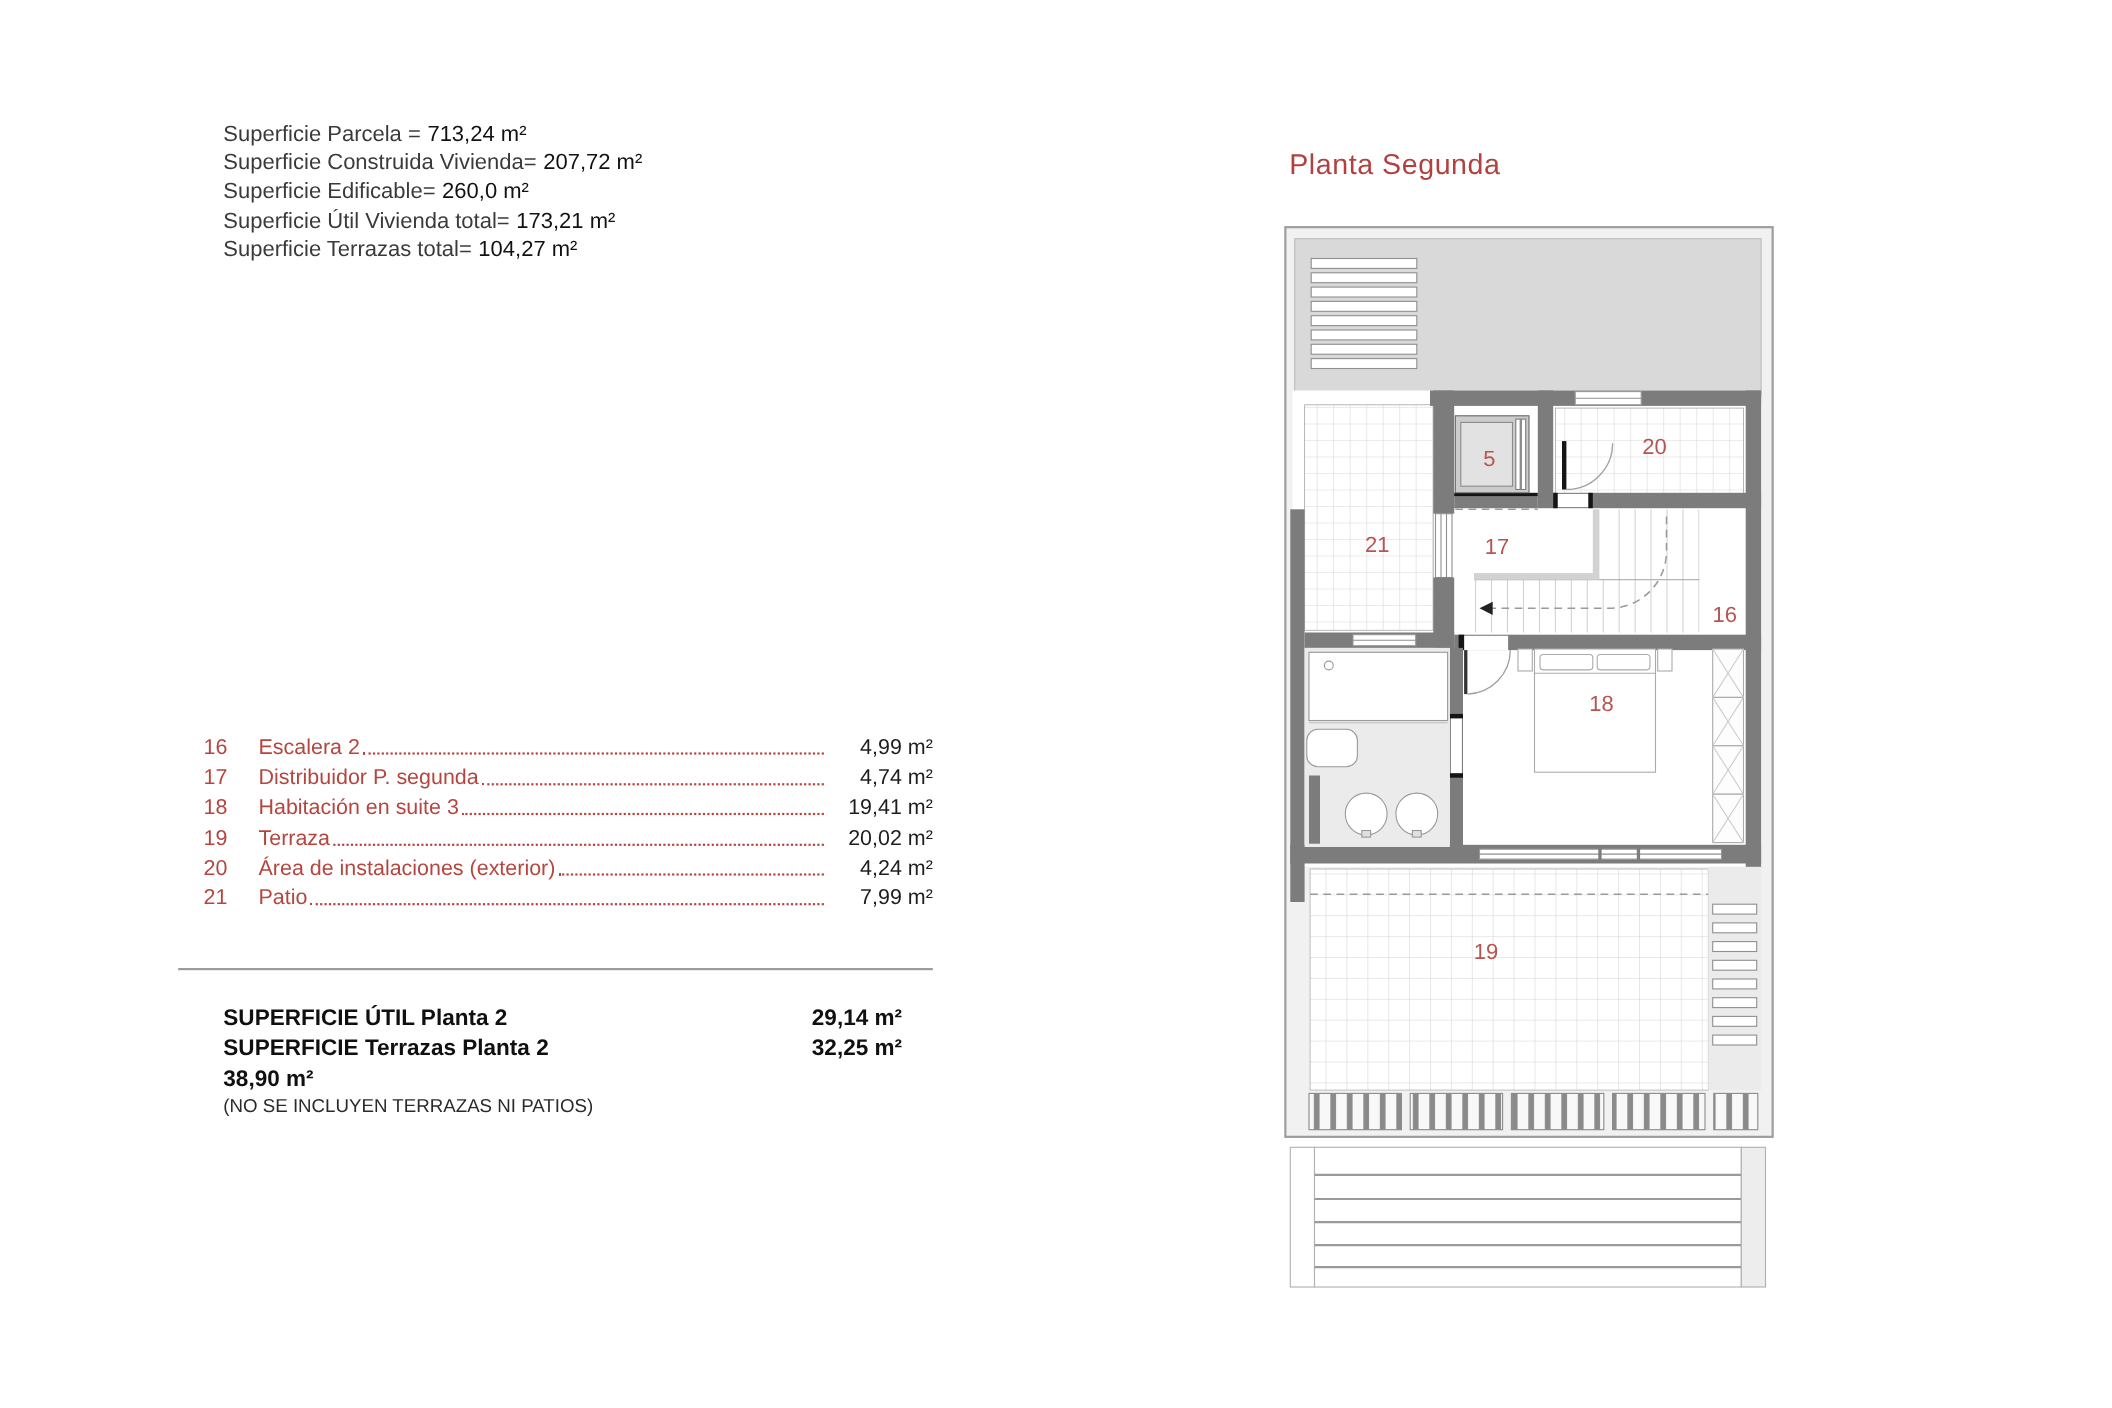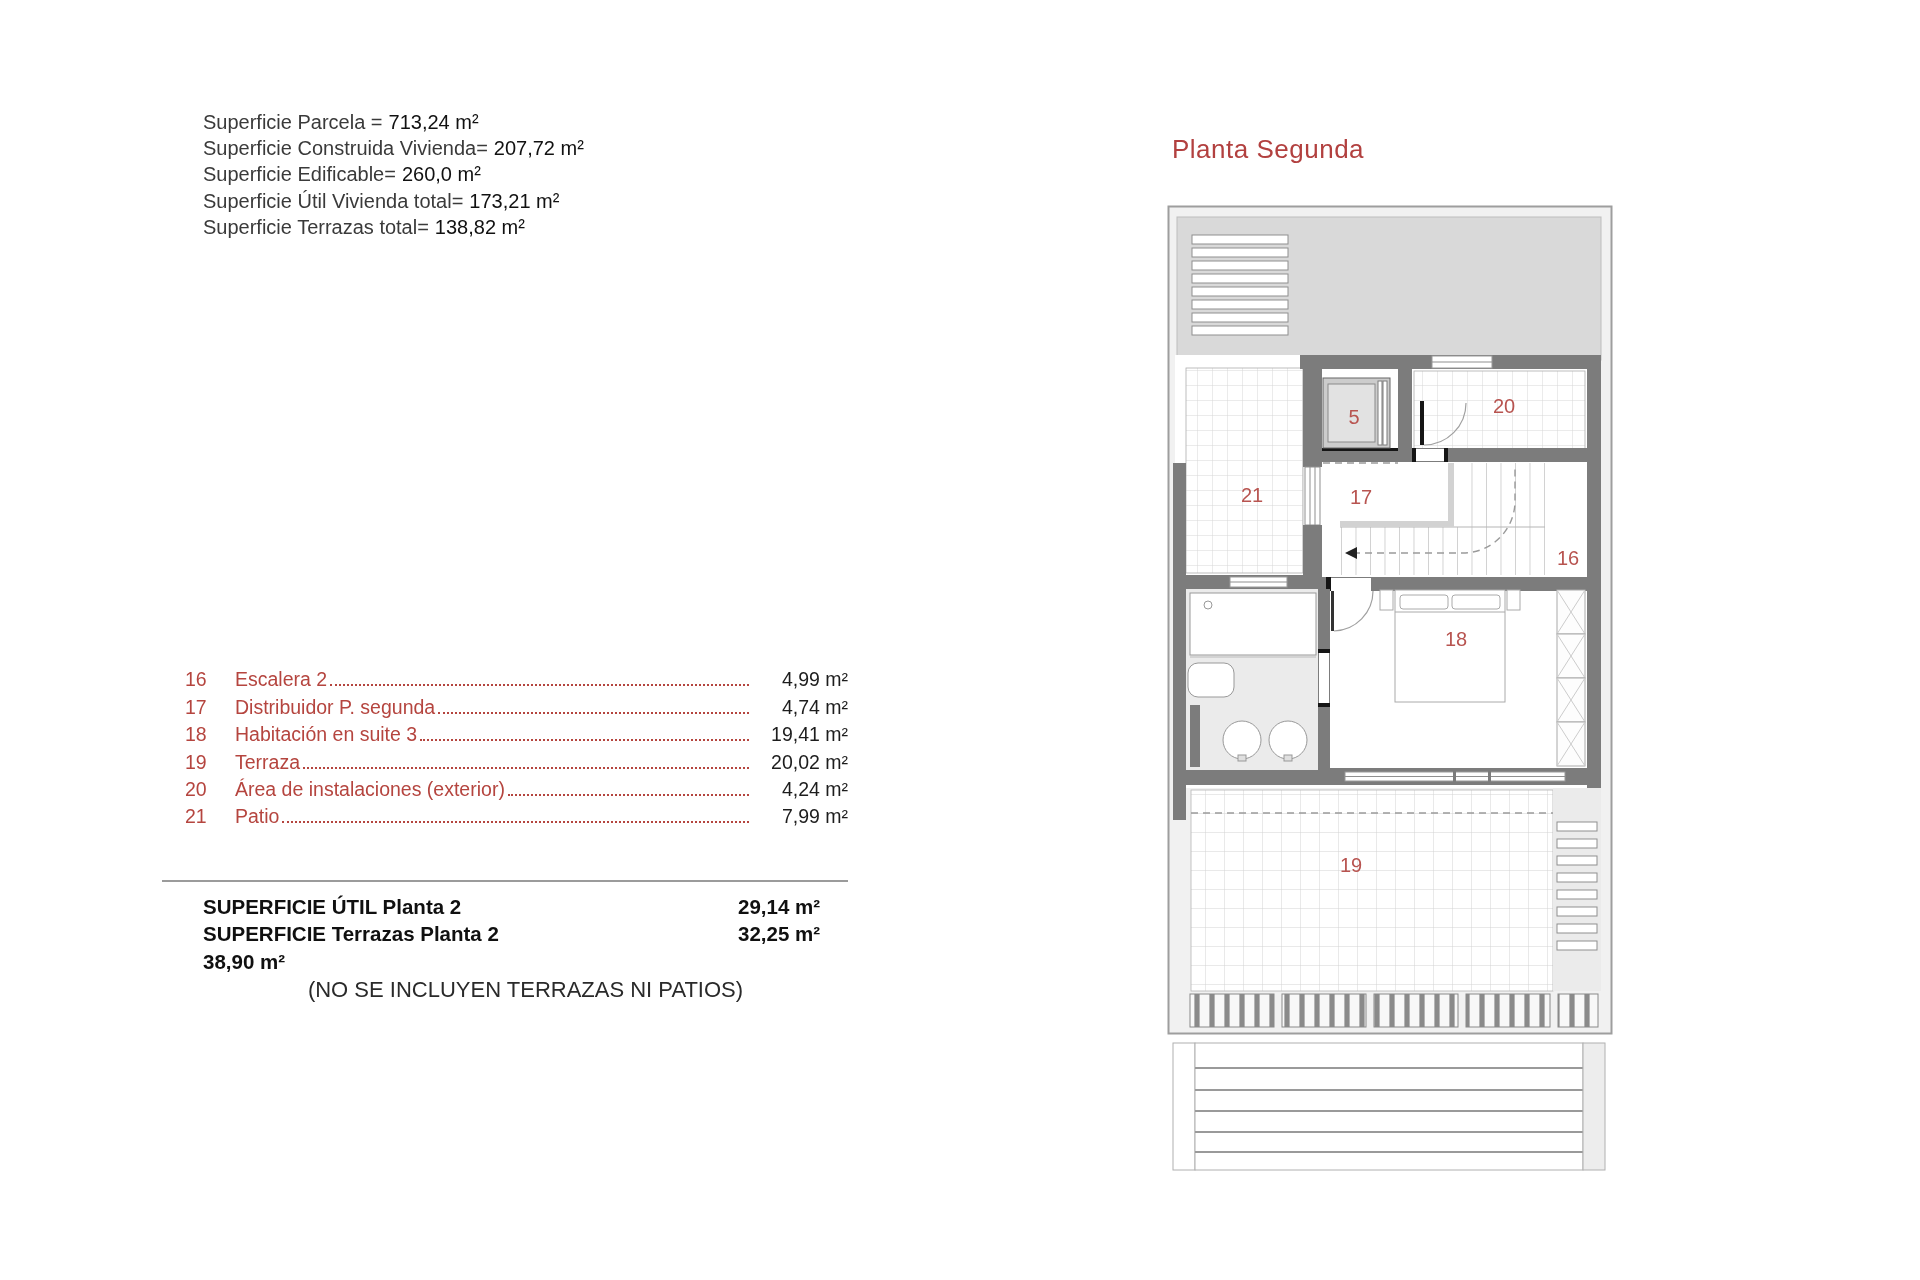--- a/index.html
+++ b/index.html
@@ -17,27 +17,27 @@
     position:absolute;left:185px;top:664px;width:663px;
     font-size:19.5px;color:#b5453f;
   }
   .lrow{display:flex;align-items:flex-end;height:27.4px;}
   .lrow .num{width:26px;}
   .lrow .nm{margin-left:24px;white-space:nowrap;}
   .lrow .dots{flex:1;border-bottom:2px dotted #b5453f;margin:0 3px 5px 3px;}
   .lrow .val{width:96px;text-align:right;color:#1d1d1d;white-space:nowrap;}
   .rule{position:absolute;left:162px;top:880px;width:686px;border-top:2px solid #9b9b9b;}
   .totals{
-    position:absolute;left:203px;top:891px;width:645px;
+    position:absolute;left:203px;top:910px;width:645px;
     font-size:20.5px;font-weight:bold;color:#101010;
   }
   .trow{display:flex;align-items:flex-end;height:27.6px;}
   .trow .lbl{flex:1;white-space:nowrap;}
   .trow .val{width:110px;text-align:left;white-space:nowrap;}
-  .tnote{font-weight:normal;font-size:22px;color:#2a2a2a;margin-top:3px;white-space:nowrap;text-align:center;}
+  .tnote{font-weight:normal;font-size:17px;color:#2a2a2a;margin-top:3px;white-space:nowrap;}
   
   .plan-title{
     position:absolute;left:1172px;top:134px;
     font-size:26px;letter-spacing:.5px;color:#b2403f;white-space:nowrap;
   }
   svg.plan{position:absolute;left:1167px;top:205px;}
   svg .wall{fill:#7c7c7c;}
   svg .jamb{fill:#151515;}
   svg .dash{stroke:#9a9a9a;stroke-width:1.4;stroke-dasharray:7 5;fill:none;}
   svg .thinline{stroke:#8f8f8f;stroke-width:1;}
@@ -48,21 +48,21 @@
   }
 </style>
 </head>
 <body>
 
 <div class="summary">
   <div><span>Superficie Parcela =</span><span class="val">713,24 m²</span></div>
   <div><span>Superficie Construida Vivienda=</span><span class="val">207,72 m²</span></div>
   <div><span>Superficie Edificable=</span><span class="val">260,0 m²</span></div>
   <div><span>Superficie Útil Vivienda total=</span><span class="val">173,21 m²</span></div>
-  <div><span>Superficie Terrazas total=</span><span class="val">138,82 m²</span></div>
+  <div><span>Superficie Terrazas total=</span><span class="val">104,27 m²</span></div>
 </div>
 
 <div class="roomlist">
   <div class="lrow">
       <span class="num">16</span>
       <span class="nm">Escalera 2</span>
       <span class="dots"></span>
       <span class="val">4,99 m²</span>
     </div>
   <div class="lrow">

